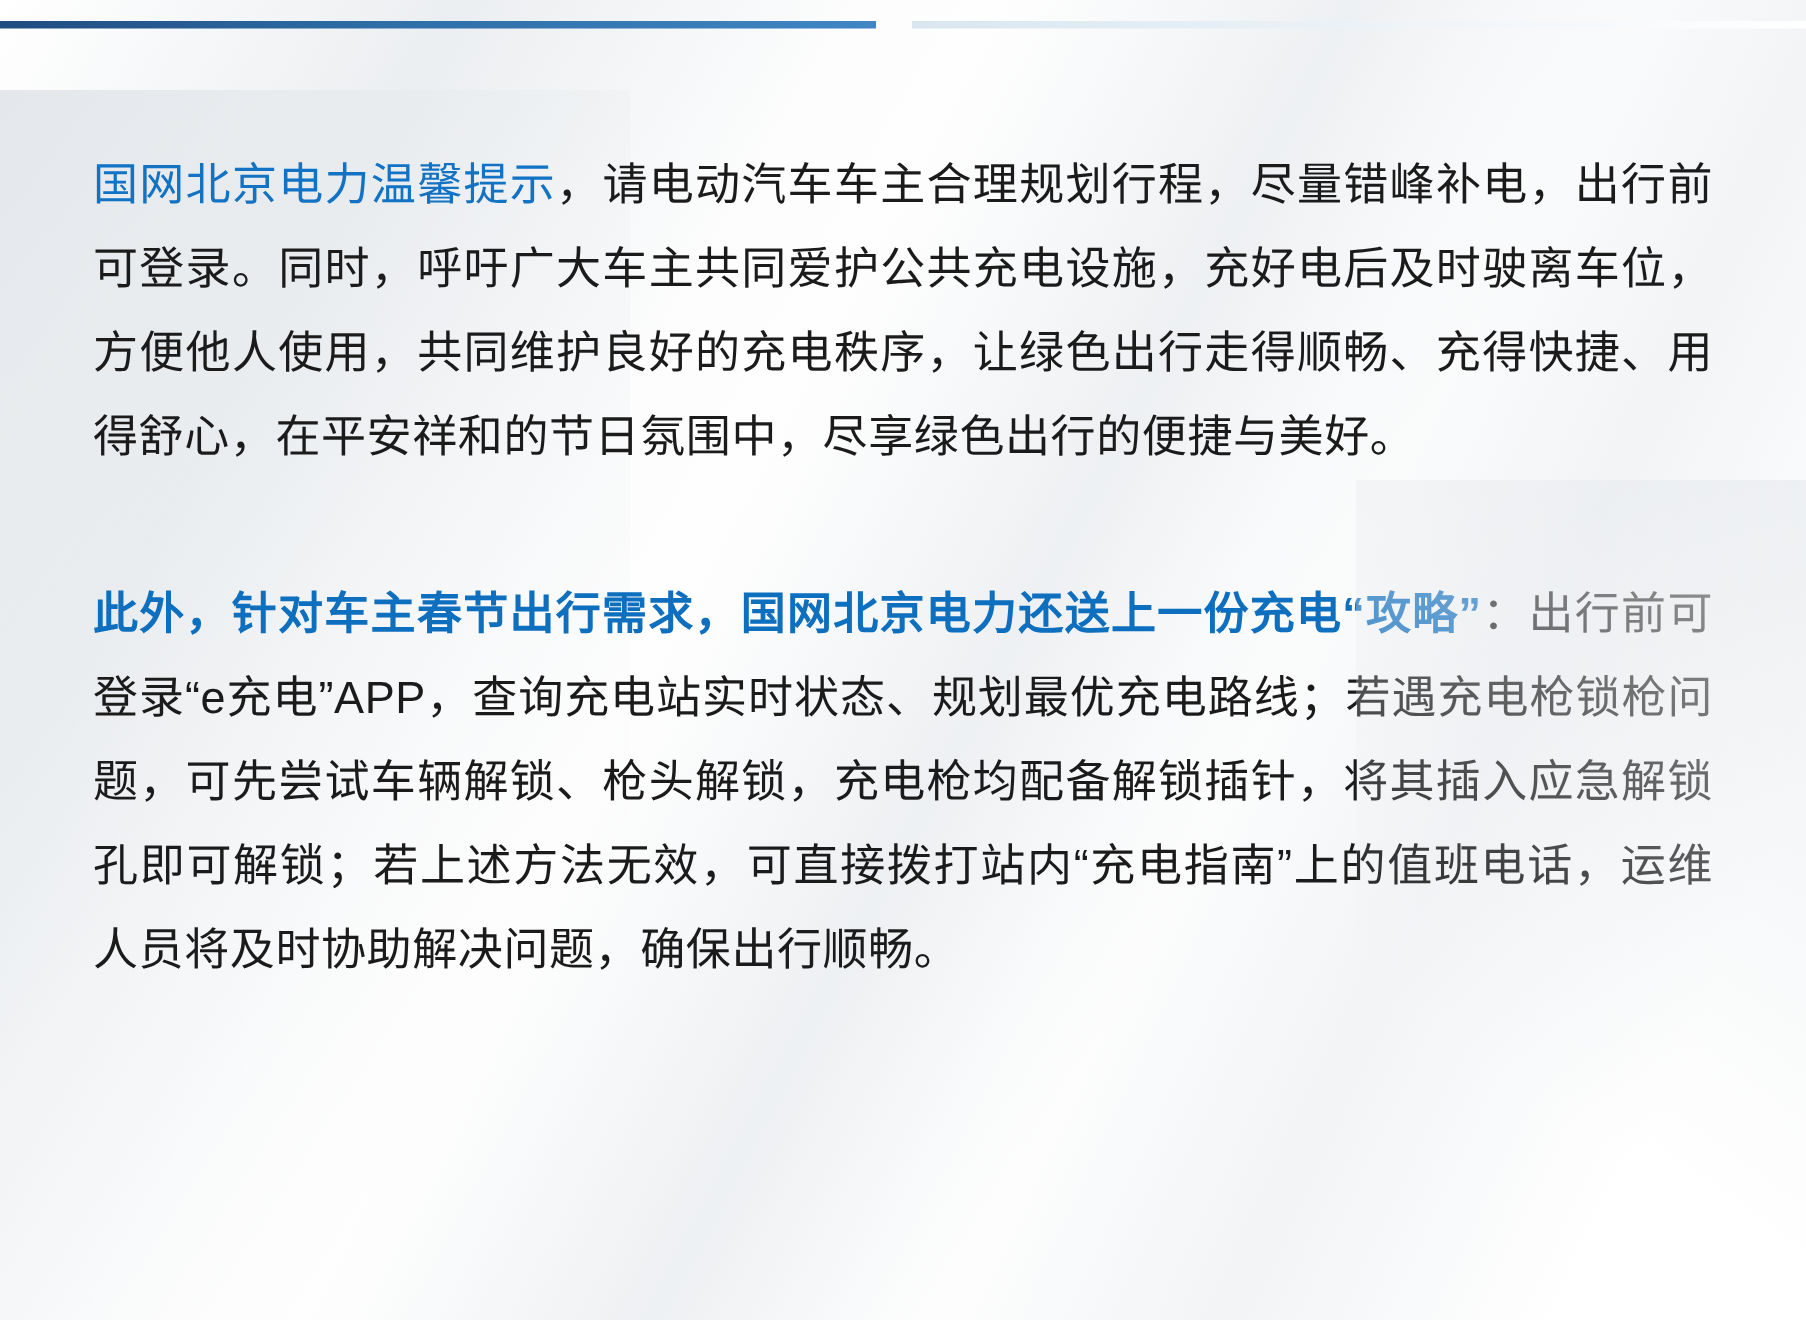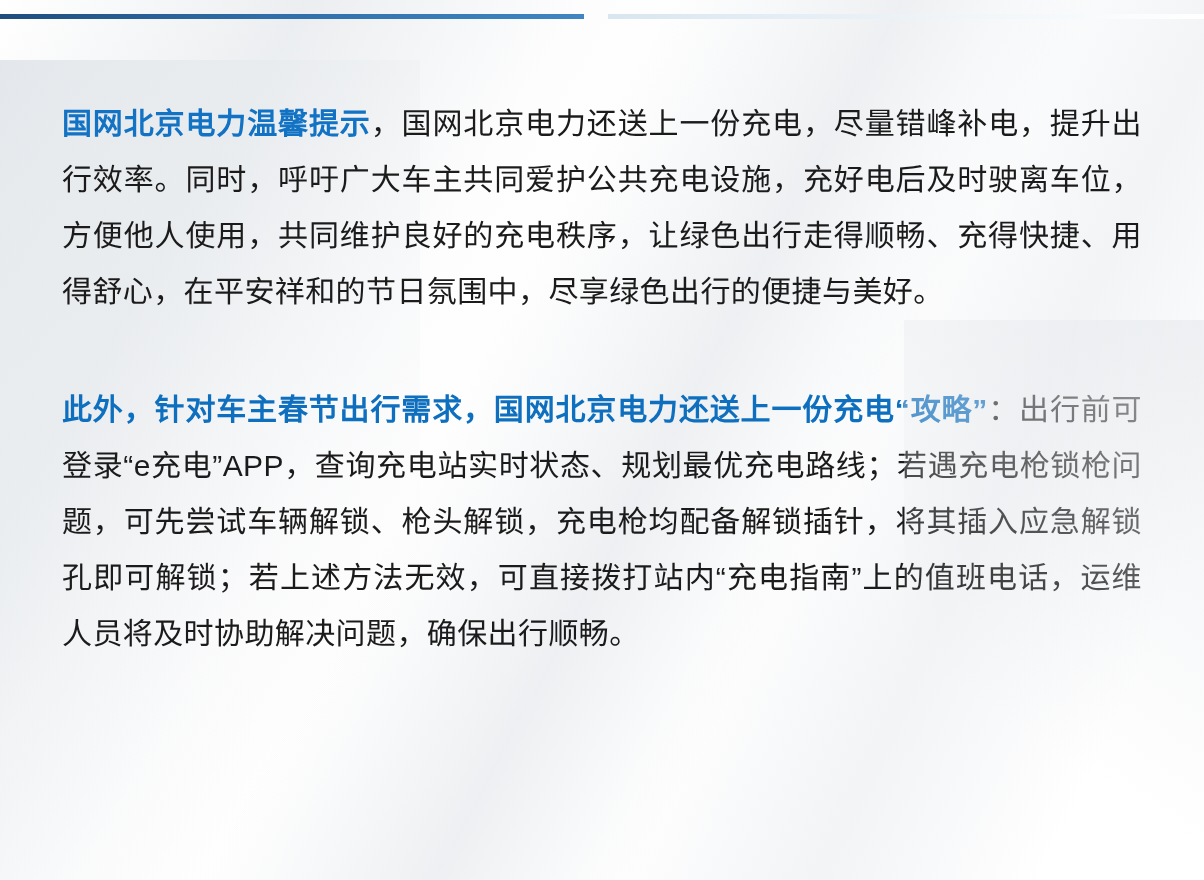--- a/index.html
+++ b/index.html
@@ -84,42 +84,42 @@
     color: #1b1b1b;
     letter-spacing: 0.4px;
     text-align: justify;
     margin: 0;
   }
   .para + .para {
     margin-top: 62px;
   }
   .lead {
     color: #1272c4;
-    font-weight: bold;
+    font-weight: normal;
     margin-top: 40px;
   }
   .lead-strong {
     color: #0f6fbf;
     font-weight: bold;
   }
 </style>
 </head>
 <body>
 
 <div class="page">
 
   <div class="top-rules">
     <div class="rule rule-left"></div>
     <div class="rule rule-right"></div>
   </div>
 
   <div class="content">
 
     <p class="para">
-      <span class="lead">国网北京电力温馨提示</span><span>，国网北京电力还送上一份充电，尽量错峰补电，提升出行效率。同时，呼吁广大车主共同爱护公共充电设施，充好电后及时驶离车位，方便他人使用，共同维护良好的充电秩序，让绿色出行走得顺畅、充得快捷、用得舒心，在平安祥和的节日氛围中，尽享绿色出行的便捷与美好。</span>
+      <span class="lead">国网北京电力温馨提示</span><span>，请电动汽车车主合理规划行程，尽量错峰补电，出行前可登录。同时，呼吁广大车主共同爱护公共充电设施，充好电后及时驶离车位，方便他人使用，共同维护良好的充电秩序，让绿色出行走得顺畅、充得快捷、用得舒心，在平安祥和的节日氛围中，尽享绿色出行的便捷与美好。</span>
     </p>
 
     <p class="para">
       <span class="lead-strong">此外，针对车主春节出行需求，国网北京电力还送上一份充电“攻略”</span><span>：出行前可登录“e充电”APP，查询充电站实时状态、规划最优充电路线；若遇充电枪锁枪问题，可先尝试车辆解锁、枪头解锁，充电枪均配备解锁插针，将其插入应急解锁孔即可解锁；若上述方法无效，可直接拨打站内“充电指南”上的值班电话，运维人员将及时协助解决问题，确保出行顺畅。</span>
     </p>
 
   </div>
 </div>
 
 </body></html>

